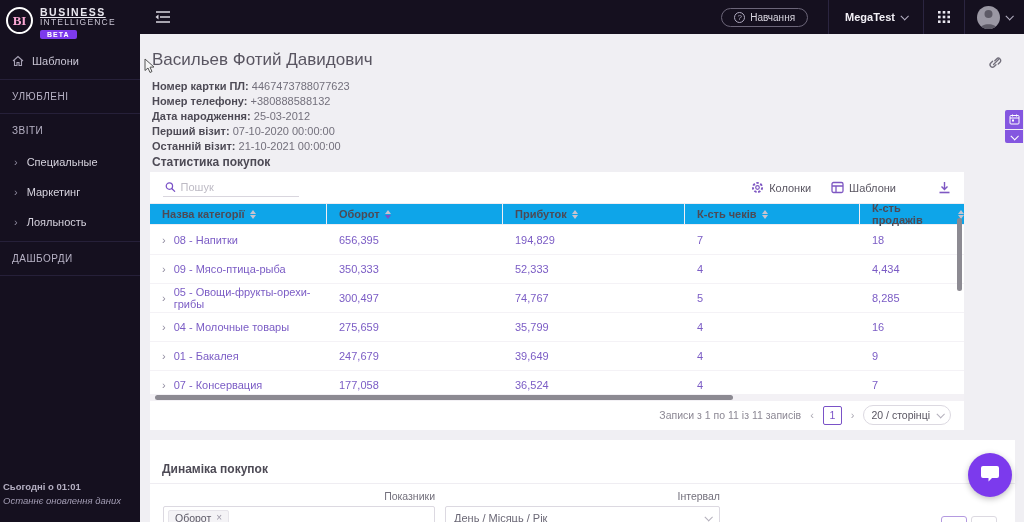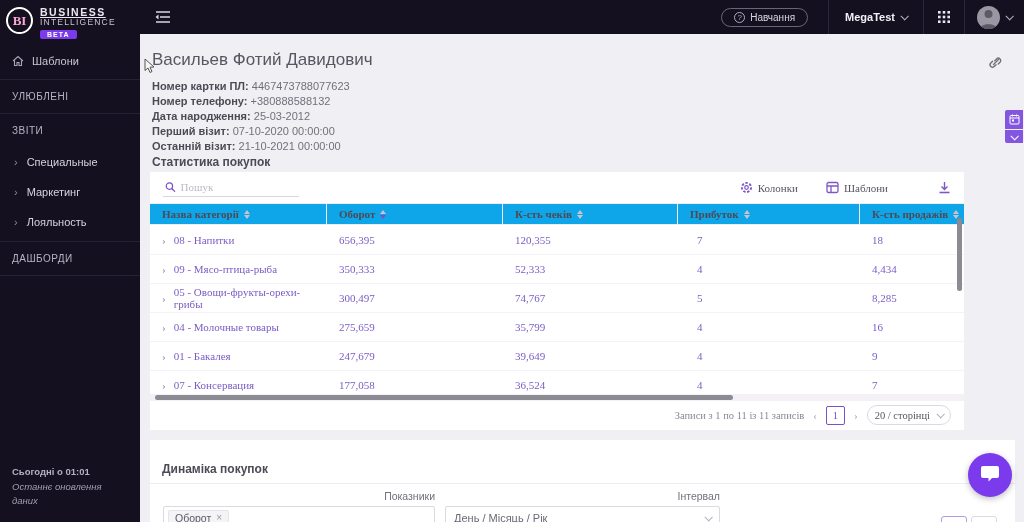--- a/index.html
+++ b/index.html
@@ -11,21 +11,21 @@
   .logo-row { display:flex; align-items:flex-start; gap:7px; padding:7px 8px 6px 6px; }
   .logo-circle { width:27px; height:27px; border:2px solid #fff; border-radius:50%; color:#f9a8d4; font-family:"Liberation Serif",serif; font-weight:bold; font-size:13px; display:flex; align-items:center; justify-content:center; flex:0 0 auto; }
   .logo-text { display:flex; flex-direction:column; line-height:1.05; }
   .logo-l1 { color:#e9e7ef; font-size:10.5px; letter-spacing:1.5px; font-weight:bold;text-decoration:underline; }
   .logo-l2 { color:#c9c5d4; font-size:8.5px; letter-spacing:1.2px; }
   .beta-badge { margin-top:3px; align-self:flex-start; background:#7c3aed; color:#fff; font-size:7px; font-weight:bold; letter-spacing:1px; padding:1px 7px; border-radius:2px; }
   .side-home { display:flex; align-items:center; gap:8px; padding:10px 10px 12px 12px; font-size:11px; color:#c9c5d4; cursor:pointer; }
   .side-sec-label { padding:11px 12px; font-size:10px; letter-spacing:.5px; color:#b8b3c6; border-top:1px solid #262039; cursor:pointer; }
   .side-sub { display:flex; align-items:center; gap:9px; padding:9px 12px 9px 14px; font-size:11px; color:#d6d3de; cursor:pointer; }
   .side-sub .sub-arrow { color:#8f8a9e; font-size:11px; line-height:1; }
-  .side-footer { margin-top:auto; padding:10px 10px 14px 12px; font-size:9.5px; color:#b4afc2; line-height:1.5; }
+  .side-footer { margin-top:auto; padding:10px 10px 14px 3px; font-size:9.5px; color:#b4afc2; line-height:1.5; }
   .side-footer .upd { font-style:italic; color:#a29cb3; }
   .home-icon { font-size:12px; color:#a8a3b6; }
 
   
   .topbar { position:absolute; left:140px; top:0; right:0; height:34px; background:#15101f; display:flex; align-items:center; z-index:4; }
   .fold-icon { margin-left:15px; cursor:pointer; }
   .top-right { margin-left:auto; display:flex; align-items:center; height:100%; }
   .pill-btn { display:flex; align-items:center; gap:5px; border:1px solid #6b6578; border-radius:11px; color:#d9d6e0; font-size:10px; padding:3px 12px; margin-right:20px; cursor:pointer; }
   .q-circle { width:11px; height:11px; border:1px solid #b0abc0; border-radius:50%; font-size:8px; display:flex; align-items:center; justify-content:center; color:#b0abc0; }
   .top-div { width:1px; height:34px; background:#2b2540; }
@@ -46,26 +46,26 @@
   .float-btns { position:absolute; right:1px; top:76px; display:flex; flex-direction:column; gap:1px; z-index:6; }
   .float-btn { width:18px; background:#8456e0; display:flex; align-items:center; justify-content:center; cursor:pointer; }
   .float-btn.cal { height:19px; border-radius:2px 0 0 0; }
   .float-btn.dn { height:13px; border-radius:0 0 0 2px; }
   .float-btn .chev-down{ border-color:#fff; }
 
   .section-title { font-weight:bold; font-size:12px; color:#4d4a55; }
   .stats-title { position:absolute; left:12px; top:121px; }
 
   
-  .card { position:absolute; left:10px; top:138px; width:814px; height:258px; background:#fff;font-family:Liberation Serif, serif; }
+  .card { position:absolute; left:10px; top:138px; width:814px; height:258px; background:#fff; }
   .toolbar { position:absolute; left:0; top:0; right:0; height:31px; display:flex; align-items:center; }
   .search-wrap { margin-left:13px; width:136px; display:flex; align-items:center; gap:5px; border-bottom:1px solid #d9d6de; padding:3px 2px; }
   .search-wrap input { border:none; outline:none; width:100%; font-size:11px; color:#595561; font-family:inherit; background:transparent; }
   .search-wrap input::placeholder { color:#bdbac4; }
-  .tool-btns { margin-left:auto; display:flex; align-items:center; gap:16px; padding-right:13px;text-align:center; }
+  .tool-btns { margin-left:auto; display:flex; align-items:center; gap:8px; padding-right:13px;text-align:center; }
   .tool-btn { display:flex; align-items:center; gap:5px; font-size:11px; color:#595561; cursor:pointer; padding:2px 6px; }
   .dl-btn { margin-left:28px; cursor:pointer; display:flex; }
 
   .thead { position:absolute; left:0; top:31px; right:0; height:22px; background:#0ea5e9; border-top:1px solid #efedf2; border-bottom:1px solid #efedf2; display:flex; font-size:11px; color:#4d4a55; font-weight:bold; }
   .th { display:flex; align-items:center; gap:5px; padding-left:12px; border-right:1px solid #f0eef3; cursor:pointer; }
   .sorter { display:flex; flex-direction:column; gap:1px; }
   .caret { width:0; height:0; border-left:3px solid transparent; border-right:3px solid transparent; }
   .caret.up { border-bottom:4px solid #c7c3cf; }
   .caret.down { border-top:4px solid #c7c3cf; }
   .caret.down.active { border-top-color:#7a52c7; }
@@ -276,51 +276,51 @@
               <span class="caret down"></span>
             </span>
         </div>
         <div class="th c2">
           <span>Оборот</span>
           <span class="sorter">
               <span class="caret up"></span>
               <span class="caret down active"></span>
             </span>
         </div>
+        <div class="th c3">
+          <span>Прибуток</span>
+          <span class="sorter">
+              <span class="caret up"></span>
+              <span class="caret down"></span>
+            </span>
+        </div>
         <div class="th c4">
           <span>К-сть чеків</span>
           <span class="sorter">
               <span class="caret up"></span>
               <span class="caret down"></span>
             </span>
         </div>
-        <div class="th c3">
-          <span>Прибуток</span>
-          <span class="sorter">
-              <span class="caret up"></span>
-              <span class="caret down"></span>
-            </span>
-        </div>
         <div class="th c5" style="border-right:none;">
           <span>К-сть продажів</span>
           <span class="sorter">
               <span class="caret up"></span>
               <span class="caret down"></span>
             </span>
         </div>
       </div>
 
       <div class="tbody">
         <div class="tr">
           <div class="td cat c1">
               <span class="expand">›</span>
               <span>08 - Напитки</span>
             </div>
           <div class="td c2">656,395</div>
-          <div class="td c3">120,355</div>
+          <div class="td c3">194,829</div>
           <div class="td c4">7</div>
           <div class="td c5">18</div>
         </div>
         <div class="tr">
           <div class="td cat c1">
               <span class="expand">›</span>
               <span>09 - Мясо-птица-рыба</span>
             </div>
           <div class="td c2">350,333</div>
           <div class="td c3">52,333</div>

